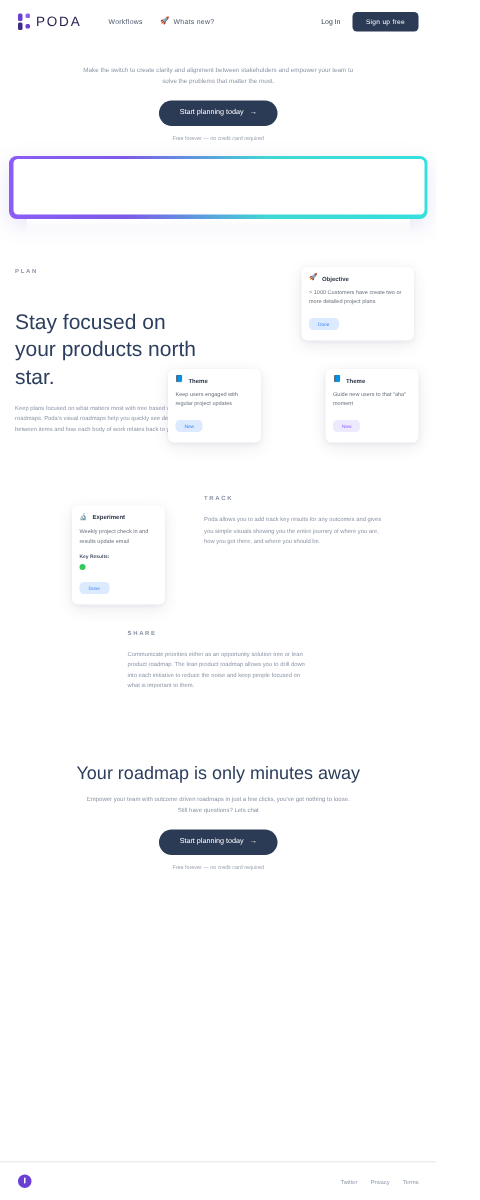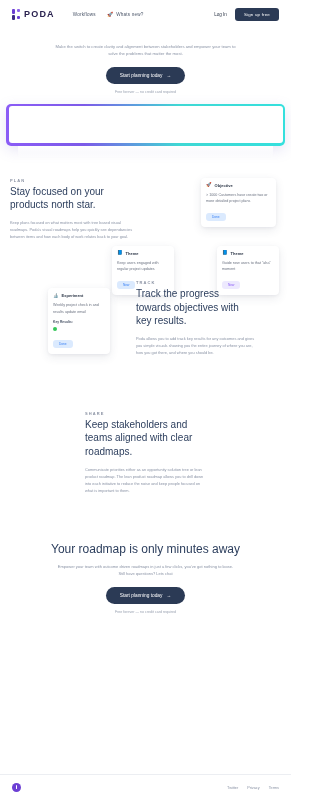--- a/index.html
+++ b/index.html
@@ -23,21 +23,21 @@
   .logo { display: flex; align-items: center; gap: 3px; }
   .logo-mark { width: 9px; height: 11px; position: relative; }
   .logo-mark i {
     position: absolute; display: block; border-radius: 1px;
   }
   .logo-mark i:nth-child(1){ left:0; top:0; width:3px; height:5px; background:#6c3fd4; }
   .logo-mark i:nth-child(2){ left:4.5px; top:0.5px; width:3px; height:3px; background:#8e62ea; }
   .logo-mark i:nth-child(3){ left:0; top:6px; width:3px; height:5px; background:#3f2a86; }
   .logo-mark i:nth-child(4){ left:4.5px; top:7px; width:3px; height:3px; background:#6c3fd4; }
   .logo-text {
-    font-size: 9px; font-weight: bold; letter-spacing: 1.2px;
+    font-size: 9px; font-weight: normal; letter-spacing: 1.2px;
     color: #2b2350;
   }
   .nav { display: flex; align-items: center; gap: 12px; margin-left: 18px; }
   .nav-item {
     font-size: 4.6px; color: #4a5568; letter-spacing: .2px;
     display: flex; align-items: center; gap: 2px; cursor: pointer;
   }
   .rocket-icon { font-size: 5px; color: #7c4ddb; line-height: 1; }
   .header-right { margin-left: auto; display: flex; align-items: center; gap: 8px; }
   .login-link { font-size: 4.6px; color: #2d3748; cursor: pointer; }
@@ -79,22 +79,22 @@
     margin: 0 12px; height: 12px;
     background: linear-gradient(180deg, rgba(255,255,255,1), rgba(255,255,255,0));
   }
 
   
   .section { position: relative; }
   .eyebrow {
     font-size: 4px; letter-spacing: 1.1px; color: #8b93a4; font-weight: bold;
   }
   .sec-h2 {
-    font-size: 10px; line-height: 1.32; color: #2c3e5d;
-    font-weight: normal; margin-top: 2px;
+    font-size: 14px; line-height: 1.32; color: #2c3e5d;
+    font-weight: normal; margin-top: 22px;
   }
   .sec-p {
     font-size: 3.9px; line-height: 1.82; color: #8a93a5; margin-top: 8px;
   }
 
   
   .plan { padding: 20px 10px 0; display: flex; }
   .plan-text { width: 130px; }
   .plan-cards { position: relative; flex: 1; }
 
@@ -252,29 +252,27 @@
         <span class="card-title">Experiment</span>
       </div>
       <div class="card-body">Weekly project check in and results update email</div>
       <div class="kr-label">Key Results:</div>
       <div class="kr-dot"></div>
       <span class="pill blue">Done</span>
     </div>
   </div>
   <div class="track-text">
     <div class="eyebrow">TRACK</div>
-    <h2 class="sec-h2">Track the progress towards objectives with key results.</h2>
     <p class="sec-p">Poda allows you to add track key results for any outcomes and gives you simple visuals showing you the entire journey of where you are, how you got there, and where you should be.</p>
   </div>
 </div>
 
 <div class="section share">
   <div class="share-text">
     <div class="eyebrow">SHARE</div>
-    <h2 class="sec-h2">Keep stakeholders and teams aligned with clear roadmaps.</h2>
     <p class="sec-p">Communicate priorities either as an opportunity solution tree or lean product roadmap. The lean product roadmap allows you to drill down into each initiative to reduce the noise and keep people focused on what is important to them.</p>
   </div>
 </div>
 
 <div class="bottom-cta">
   <h2>Your roadmap is only minutes away</h2>
   <p class="bottom-sub">Empower your team with outcome driven roadmaps in just a few clicks, you've got nothing to loose. Still have questions? Lets chat</p>
   <button class="cta-btn">
     <span>Start planning today</span>
     <span>→</span>

